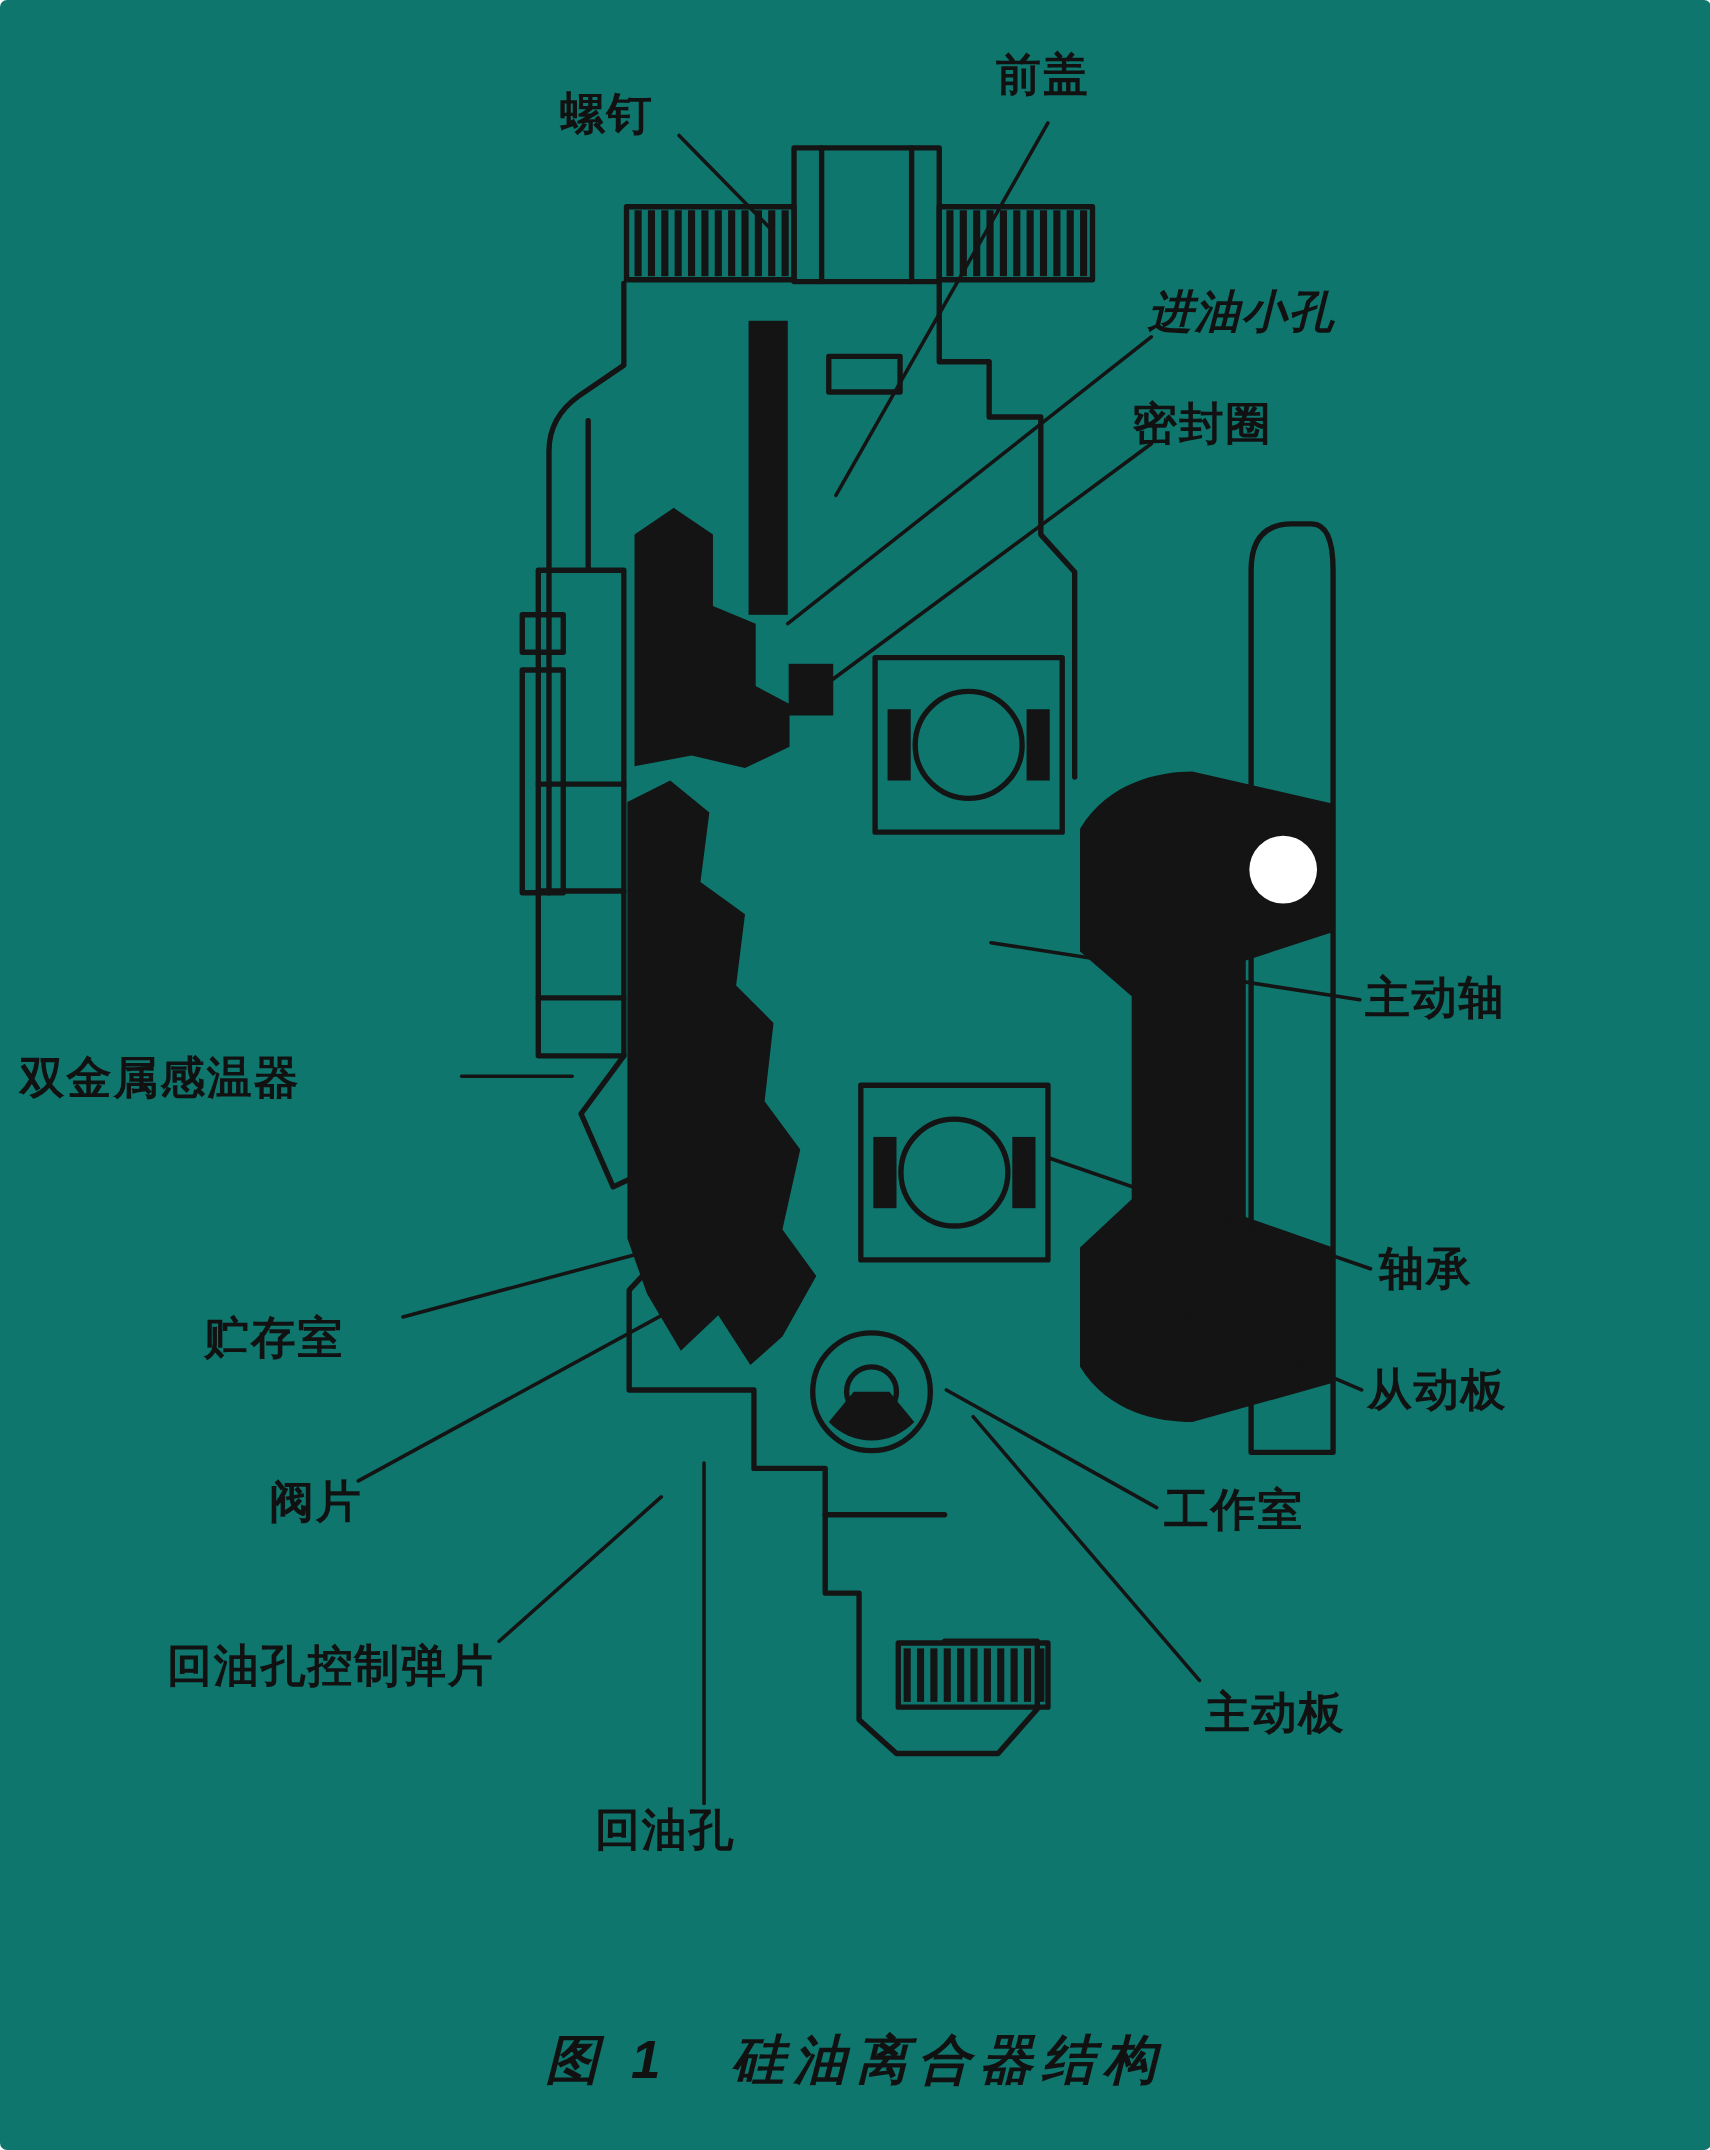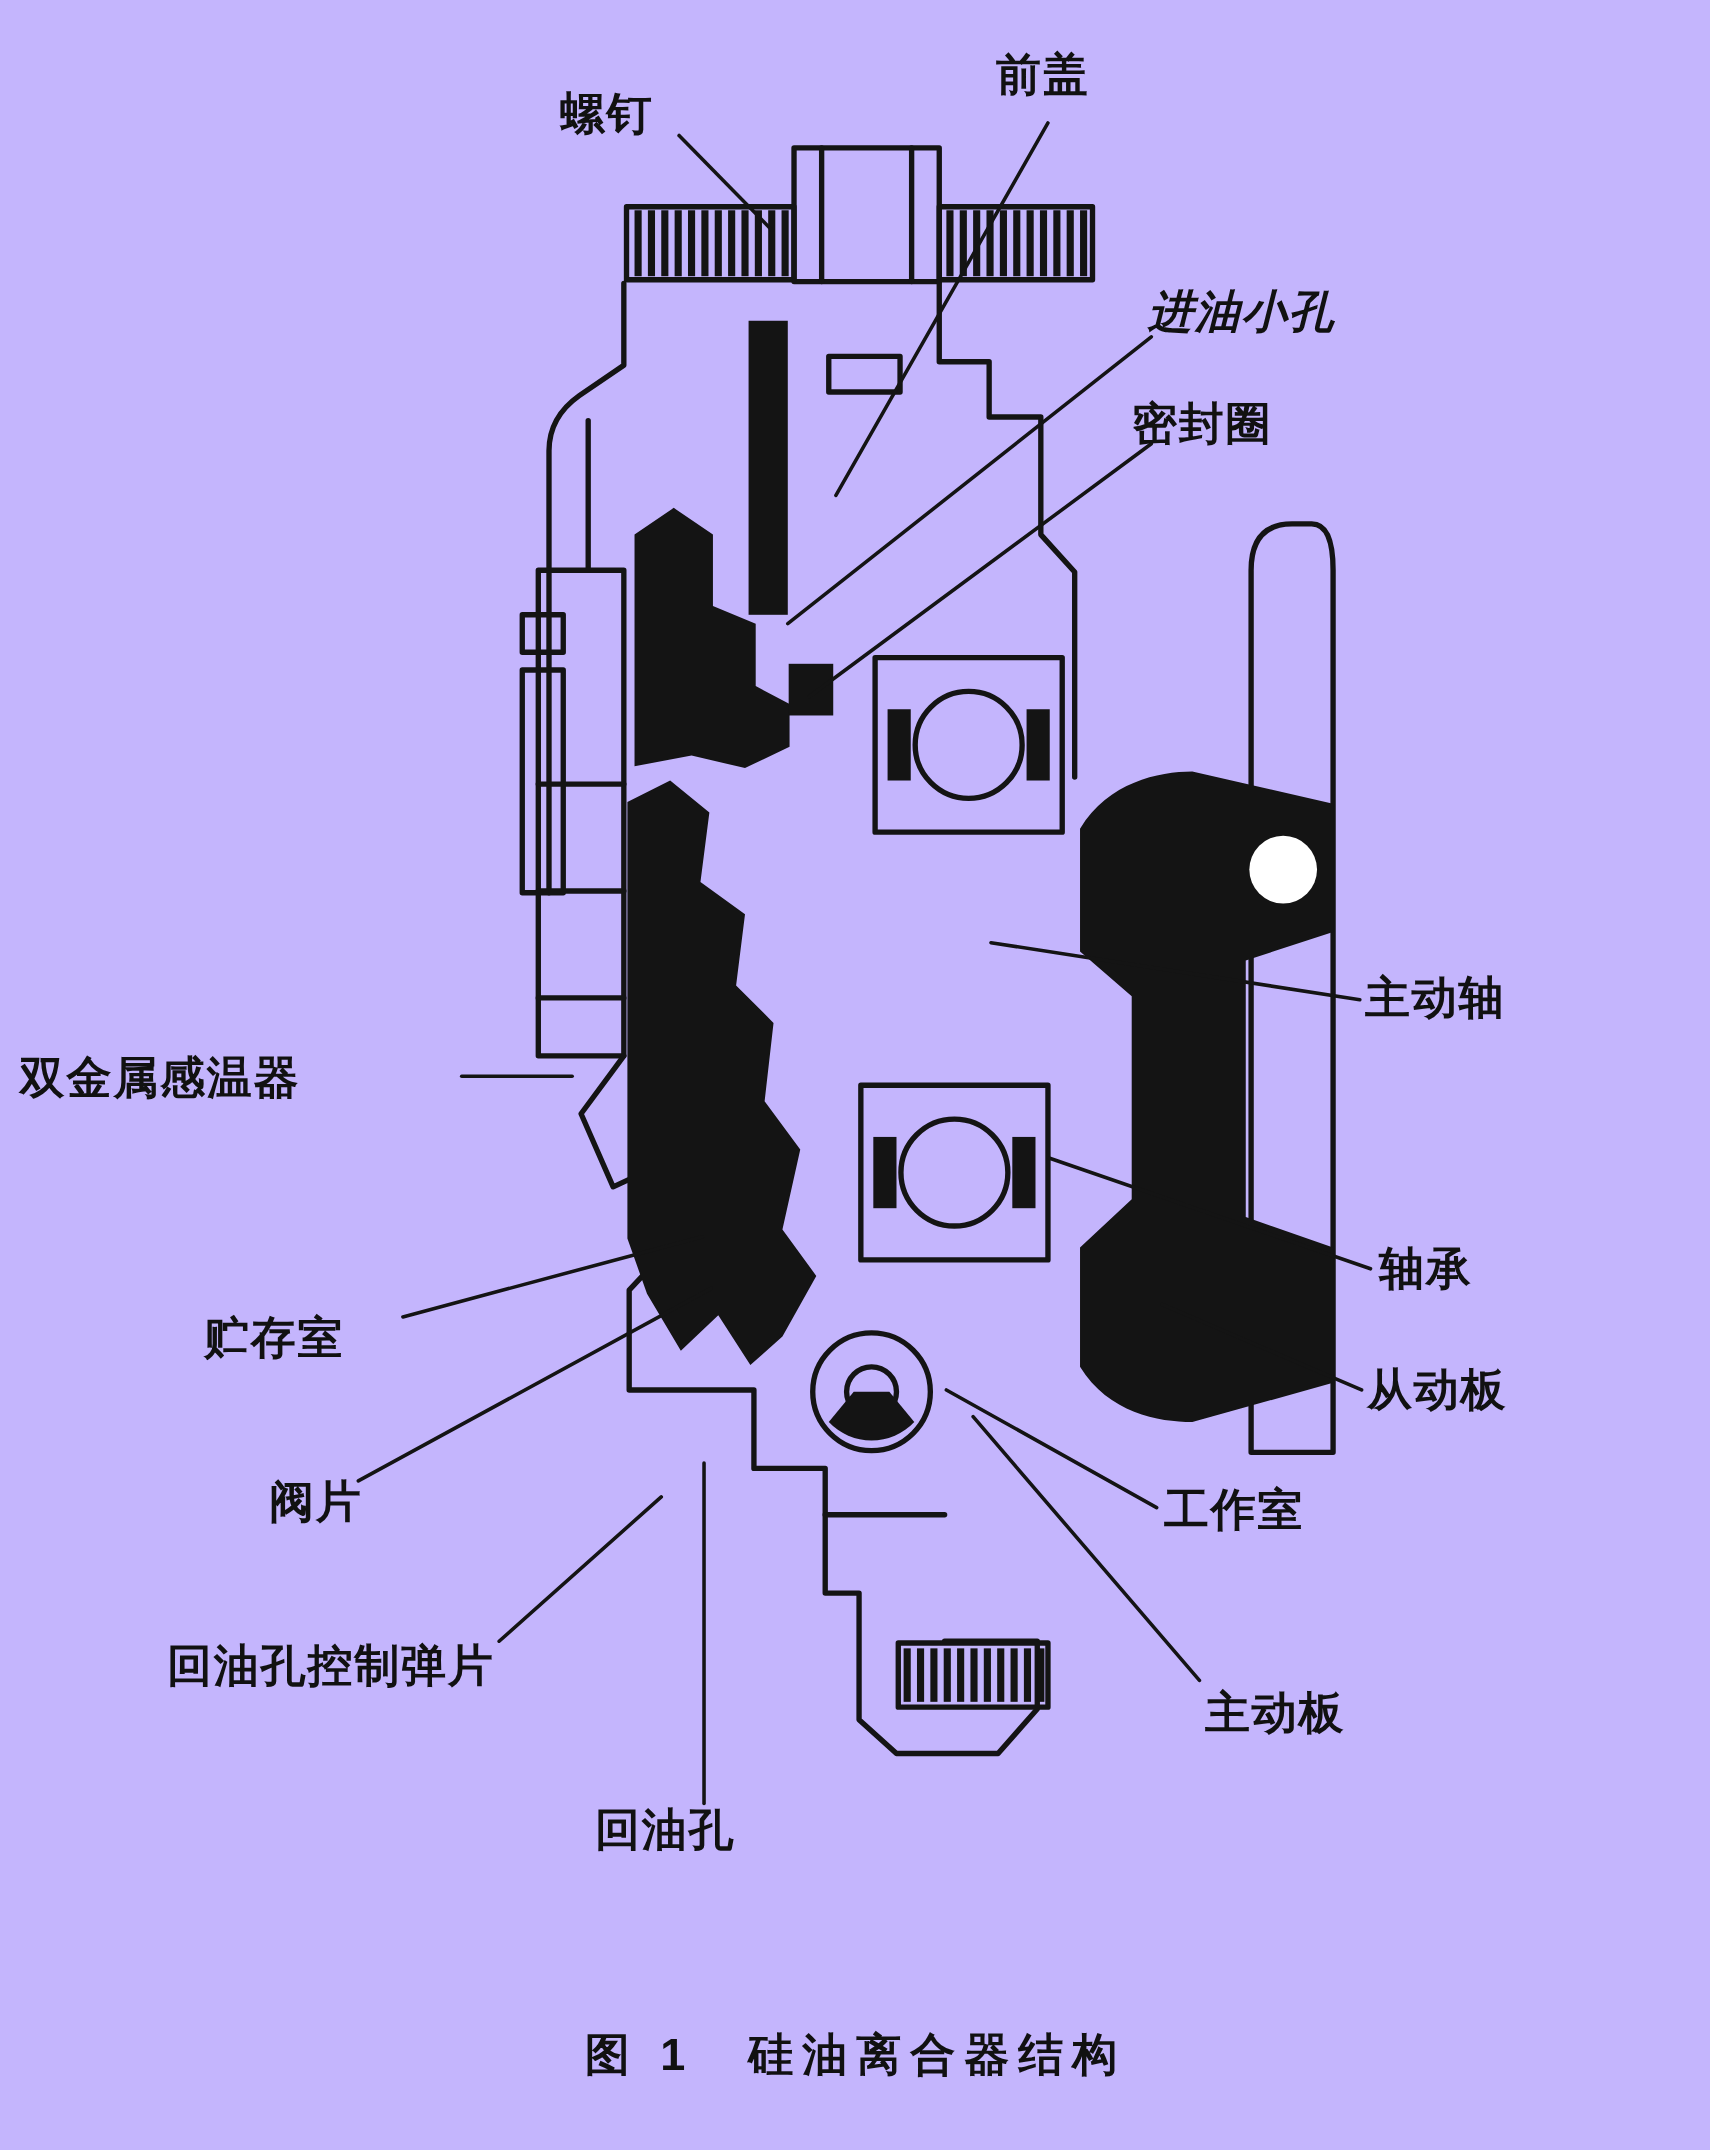--- a/index.html
+++ b/index.html
@@ -1,41 +1,43 @@
 <!DOCTYPE html>
 <html style="font-size:14.3px"><head>
 <meta charset="utf-8">
 <style>
   html,body{margin:0;padding:0;background:#ffffff;}
   #stage{
     position:relative;
     width:1711px;height:2150px;
-    background:#c4b5fd;
+    background:#0f766e;
     font-family:"Liberation Sans","DejaVu Sans",sans-serif;
     overflow:hidden;
+    border-radius:7px;
   }
   #drawing-svg{position:absolute;left:0;top:0;width:1711px;height:2150px;}
   .label{
     position:absolute;
     font-size:45px;
     font-weight:700;
     color:#111111;
     white-space:nowrap;
     line-height:1.1;
     letter-spacing:1.8px;
   }
   .caption{
     position:absolute;
     left:0;right:0;
     top:2025px;
     text-align:center;
-    font-size:45px;
+    font-size:53px;
     font-weight:700;
     color:#111111;
     letter-spacing:9px;
+    font-style:italic;
   }
 </style>
 </head>
 <body>
 
 <div id="stage">
 
   <svg id="drawing-svg" viewBox="0 0 1920 2413">
 
     <g stroke="#141414" stroke-width="6" fill="none" stroke-linejoin="round" stroke-linecap="round">

